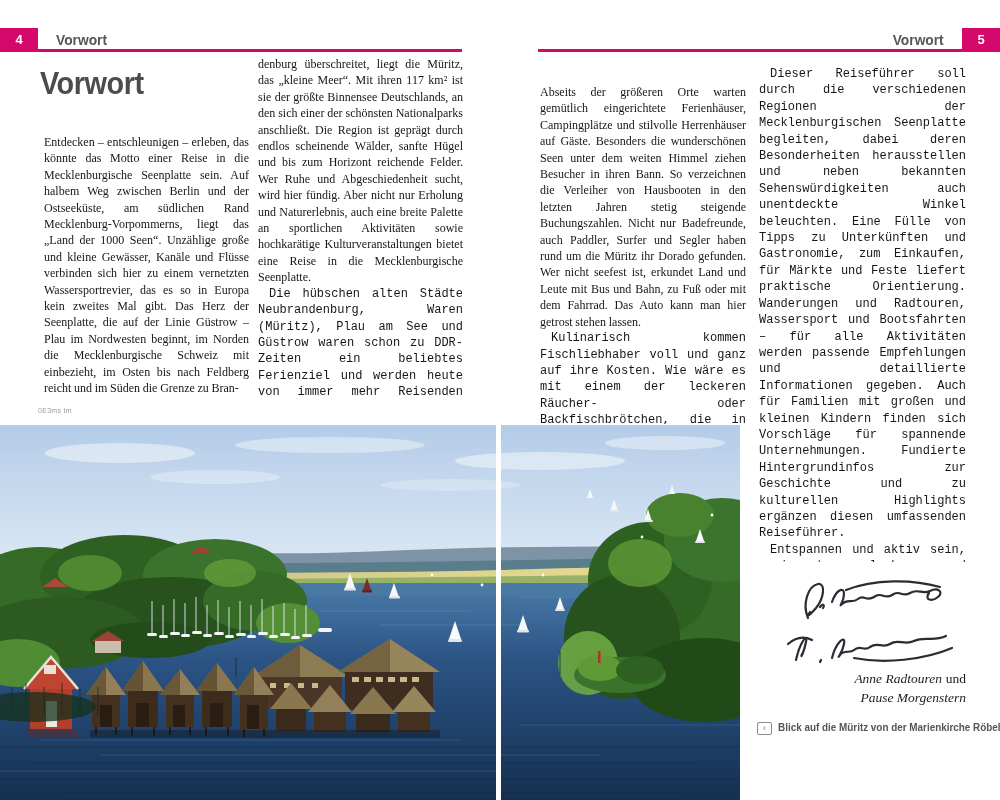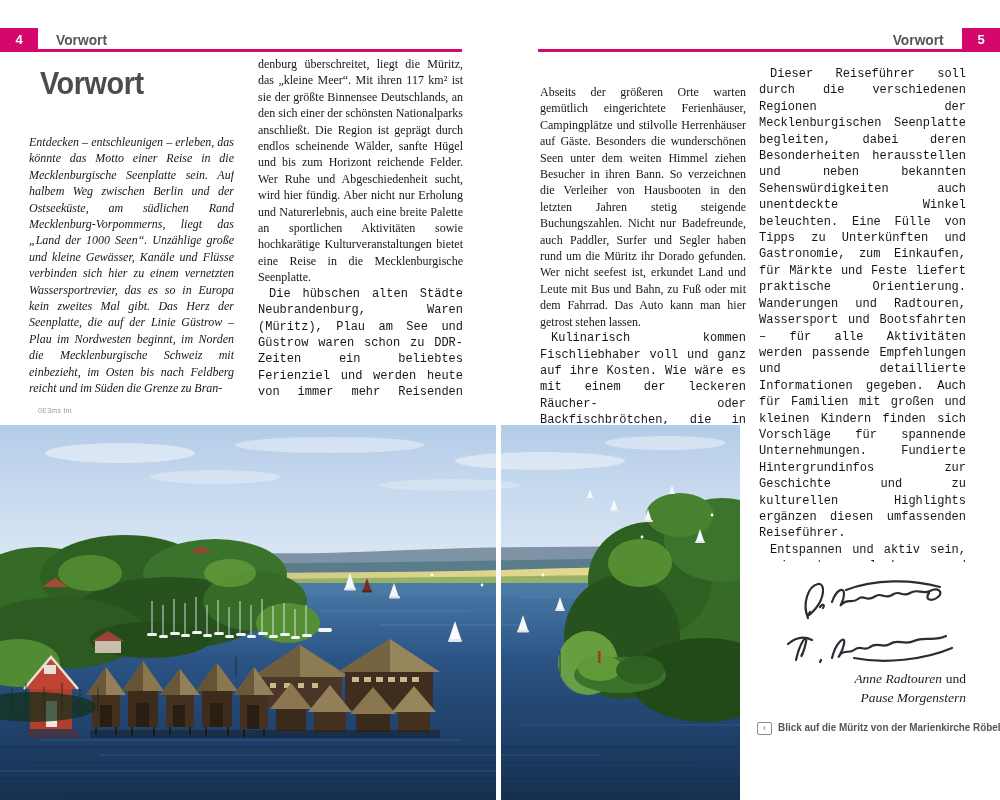--- a/index.html
+++ b/index.html
@@ -21,21 +21,21 @@
 
   
   .page-title{position:absolute;left:40px;top:66px;margin:0;font-family:"Liberation Sans",sans-serif;
     font-weight:bold;font-size:31px;color:#4c4c4e;letter-spacing:-.5px;transform:scaleX(.93);transform-origin:left;}
 
   
   .col{position:absolute;font-size:12px;line-height:16.4px;color:#161616;text-align:justify;overflow:hidden;
     word-spacing:-.3px;}
   .col p{margin:0;}
   .col p.indent{text-indent:11px;font-family:Liberation Mono, monospace;}
-  .col-l1{left:29px;top:134px;width:205px;height:262px;font-style:italic;}
+  .col-l1{left:44px;top:134px;width:205px;height:262px;}
   .col-l2{left:258px;top:56px;width:205px;height:340px;}
   .col-r1{left:540px;top:84px;width:206px;height:340px;}
   .col-r2{left:759px;top:66px;width:207px;height:496px;}
 
   .photo-credit{position:absolute;left:38px;top:407px;font-family:"Liberation Sans",sans-serif;
     font-size:7px;color:#9a9a9e;letter-spacing:.3px;}
 
   
   .photo{position:absolute;left:0;top:425px;width:740px;height:375px;overflow:hidden;}
   .photo svg{display:block;}

